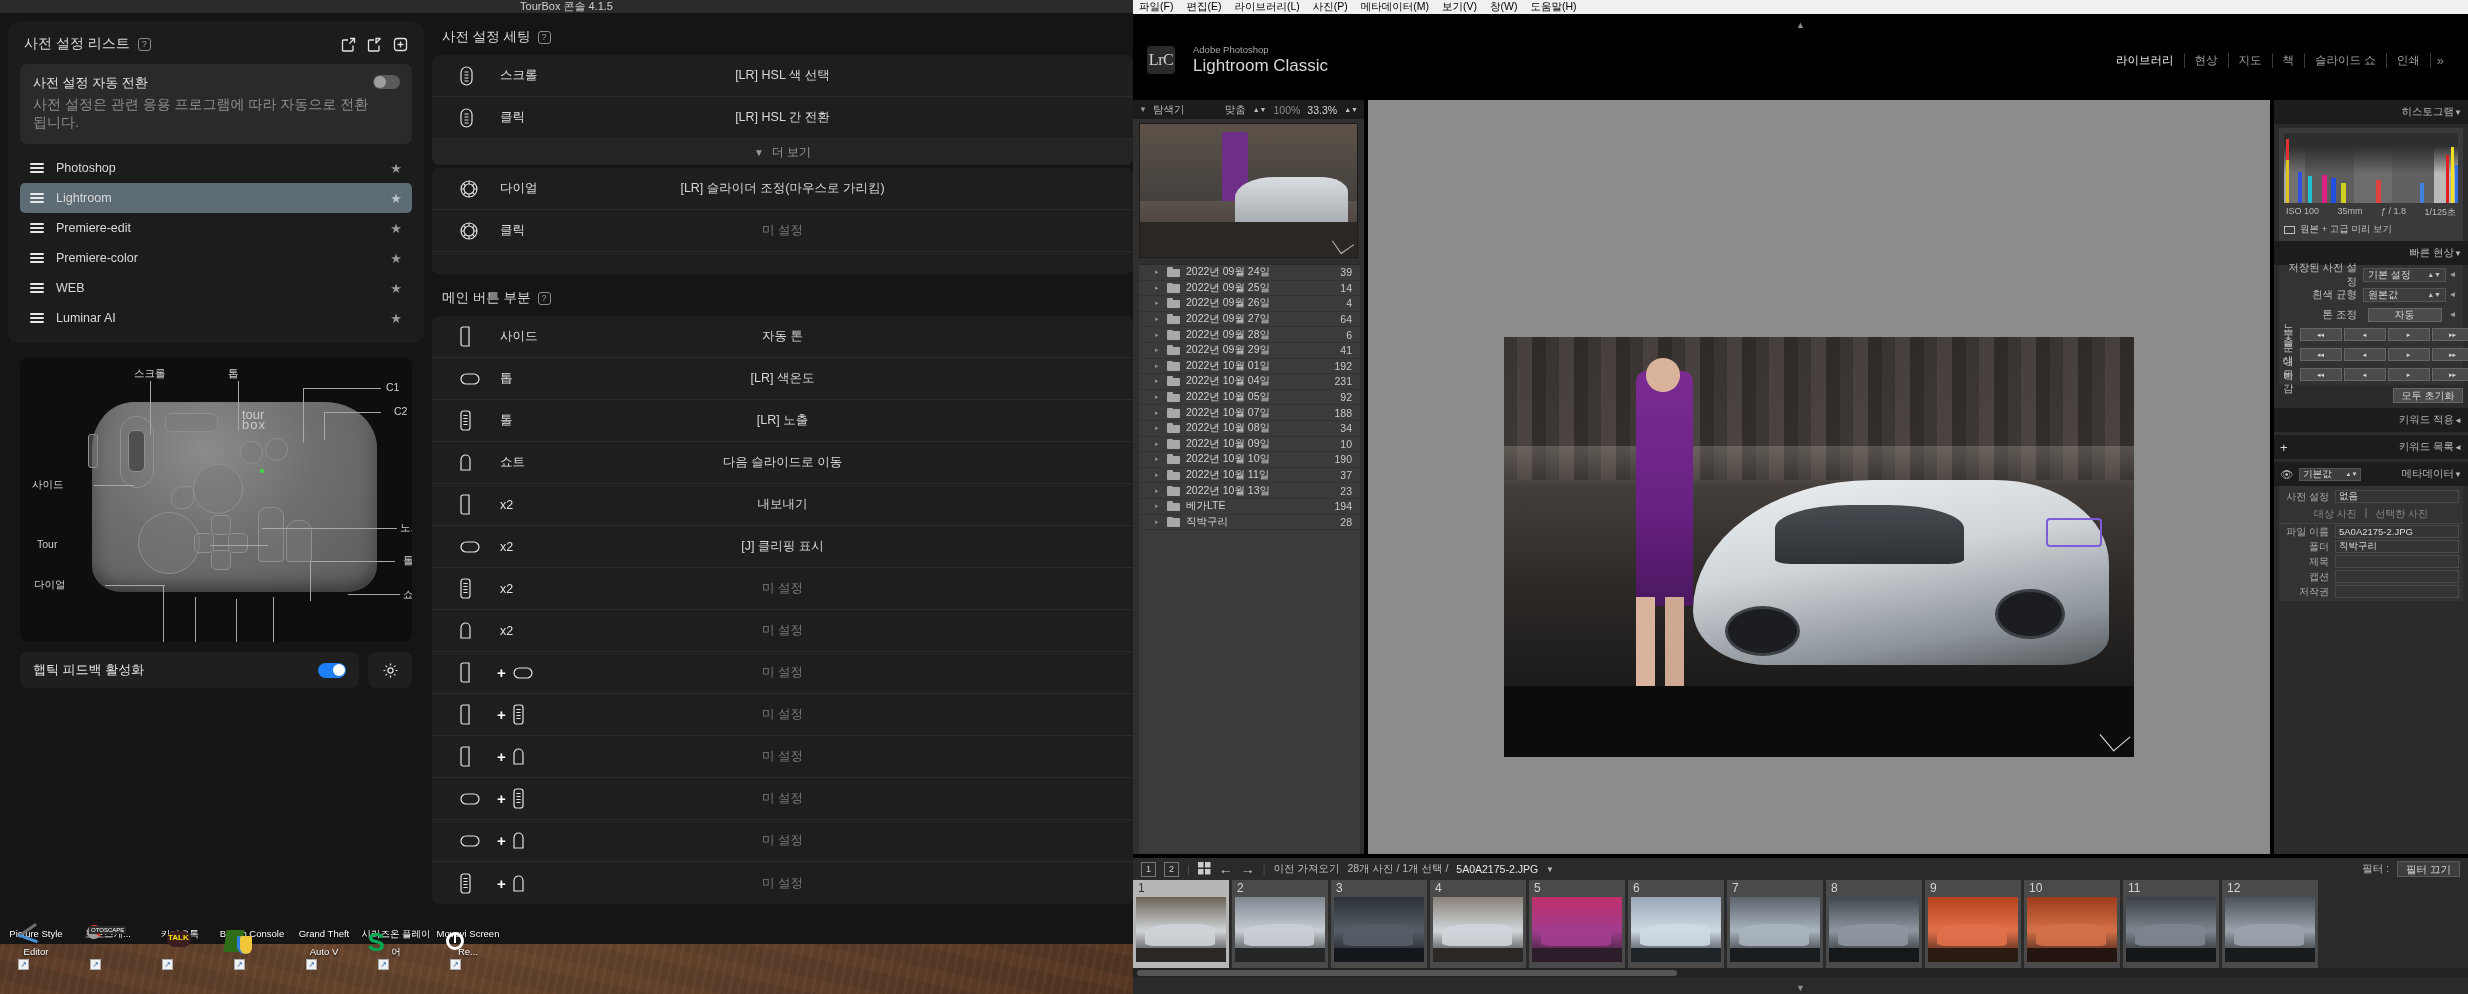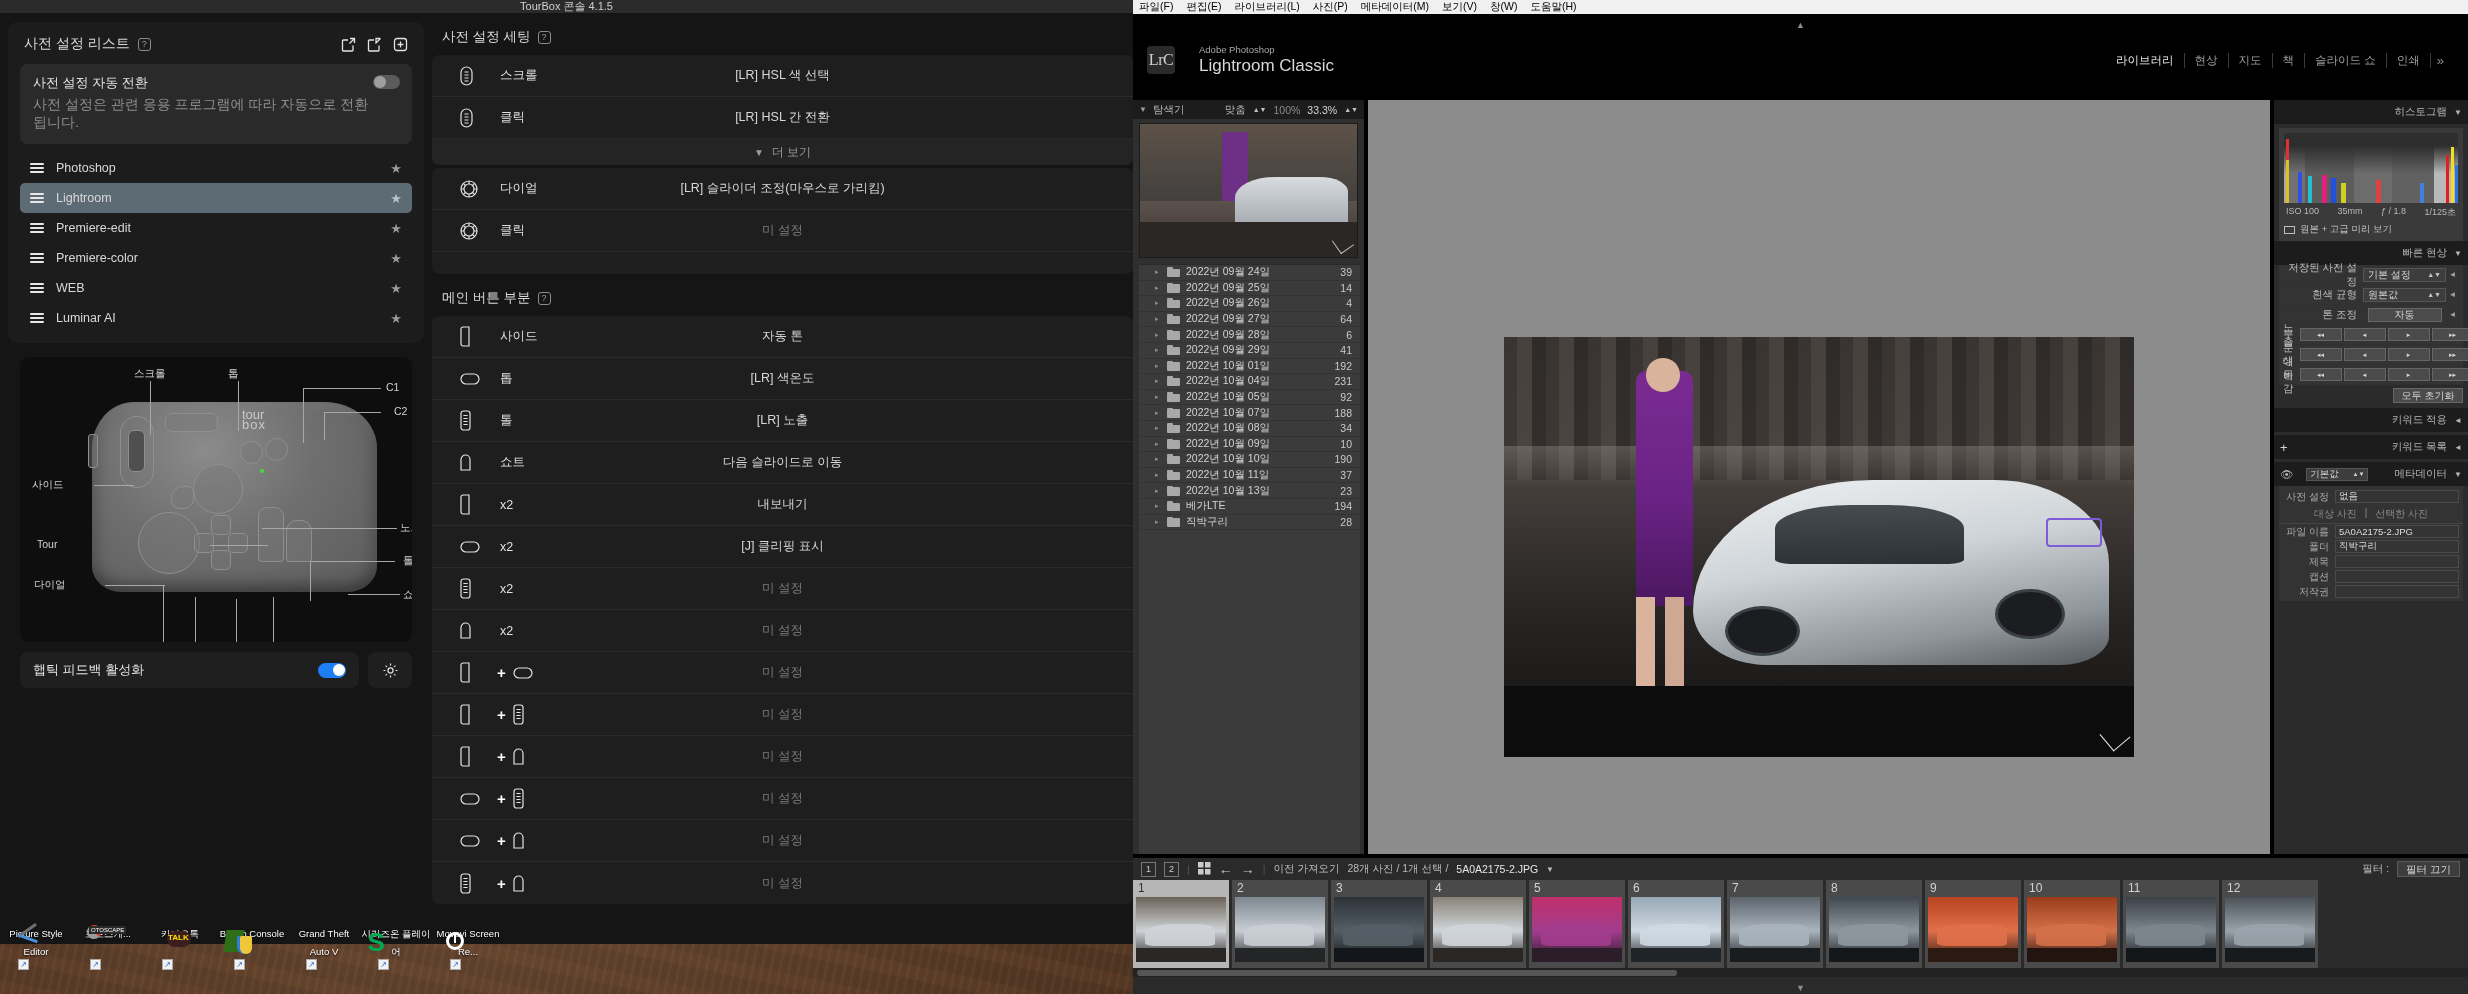--- a/index.html
+++ b/index.html
@@ -129,21 +129,21 @@
   #lr-shell { position:absolute; top:14px; left:0; right:0; bottom:0; background:#000; }
   #lr-topstrip { height:20px; background:#000; position:relative;}
   #lr-topstrip .caret { position:absolute; left:50%; transform:translateX(-50%); top:6px; color:#8e8e8e; font-size:9px;}
 
   #lr-ident { height:52px; background:#000; display:flex; align-items:center; padding:0 14px; }
   .lrc-badge {
     width:28px;height:28px;border-radius:4px;background:#2a2a2a;color:#cfcfcf;
     display:flex;align-items:center;justify-content:center;font-size:16px; letter-spacing:-.5px;
     font-family:"Liberation Serif", serif;
   }
-  .lr-brand { margin-left:24px; line-height:1.15; }
+  .lr-brand { margin-left:18px; line-height:1.15; }
   .lr-brand .b1 { font-size:9.5px; color:#a9a9a9;}
   .lr-brand .b2 { font-size:17px; color:#d8d8d8;}
   .lr-modules { margin-left:auto; display:flex; align-items:center; font-size:11.5px; color:#9f9f9f;}
   .lr-modules span { padding:0 10px; border-right:1px solid #3a3a3a;}
   .lr-modules span:last-child{border-right:none;}
   .lr-modules span.sel { color:#e8e8e8;font-family:Liberation Serif, serif; }
   .lr-modules .chev { color:#8d8d8d; font-size:13px; padding-left:6px;}
 
   #lr-main { position:absolute; top:86px; left:0; right:0; bottom:0; background:#000; display:flex;}
   #lr-left { width:235px; background:#2f2f2f; display:flex; flex-direction:column; border-right:4px solid #000;}
@@ -189,21 +189,21 @@
     font-size:10.5px; color:#d8d8d8; display:flex;align-items:center;justify-content:center;
   }
 
   #photo-wrap { position:absolute; inset:0; display:flex; align-items:center; justify-content:center; }
   #photo {
     width:630px; height:420px; position:relative; overflow:hidden;
     background:#15161a;
   }
 
   
-  .rhdr { height:19px; display:flex; align-items:center; justify-content:flex-end; gap:7px; padding:12px 6px; font-size:10.5px; color:#b5b5b5; background:#1c1c1c;}
+  .rhdr { height:19px; display:flex; align-items:center; justify-content:flex-end; padding:12px 6px; font-size:10.5px; color:#b5b5b5; background:#1c1c1c;}
   .rhdr .tri{font-size:8px;}
   #histo { margin:4px 5px 0 5px; background:#3a3a3a; padding:5px; }
   #histo .canvas { height:70px; background:#2e2e2e; position:relative; overflow:hidden;}
   #histo .meta { display:flex; justify-content:space-between; font-size:9px; color:#b9b9b9; padding:3px 2px 0 2px;}
   #histo .orig { font-size:9.5px; color:#c2c2c2; padding-top:4px; display:flex; align-items:center; gap:5px;}
   #histo .orig .sq{width:11px;height:8px;border:1px solid #bdbdbd;}
 
   .qd-row { display:flex; align-items:center; height:20px; border-bottom:1px solid #303030; font-size:10.5px; color:#c0c0c0; padding:0 4px;}
   .qd-row .lab { width:80px; text-align:right; padding-right:6px; color:#bdbdbd;}
   .qd-sel { flex:1; background:#3d3d3d; border:1px solid #555; height:14px; display:flex; align-items:center; padding:0 4px; font-size:10px; color:#d6d6d6; position:relative;}

